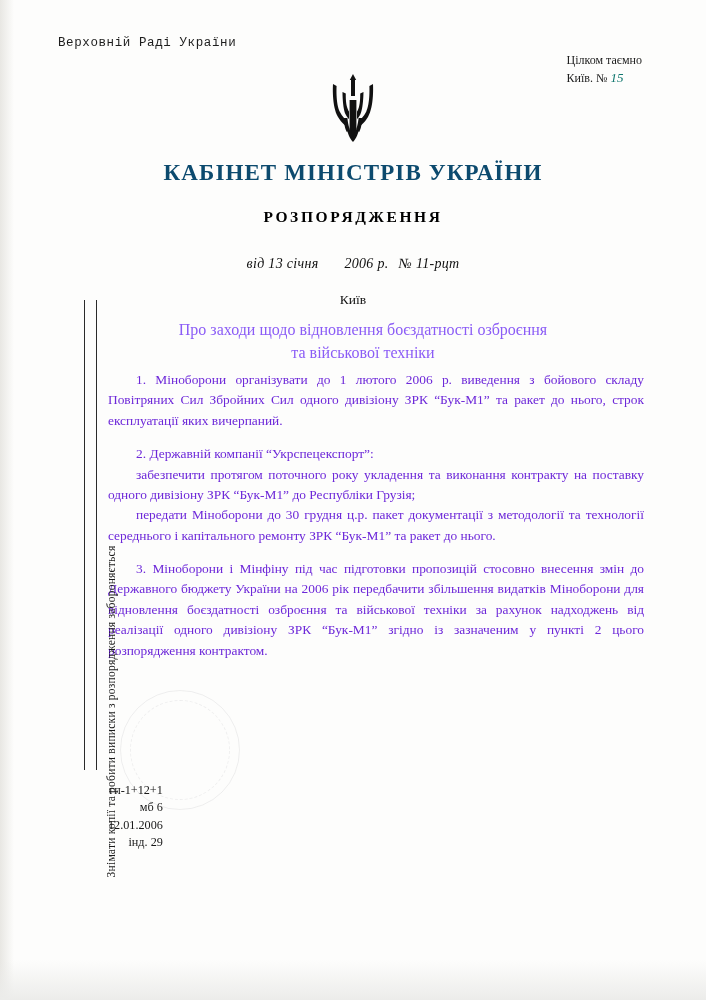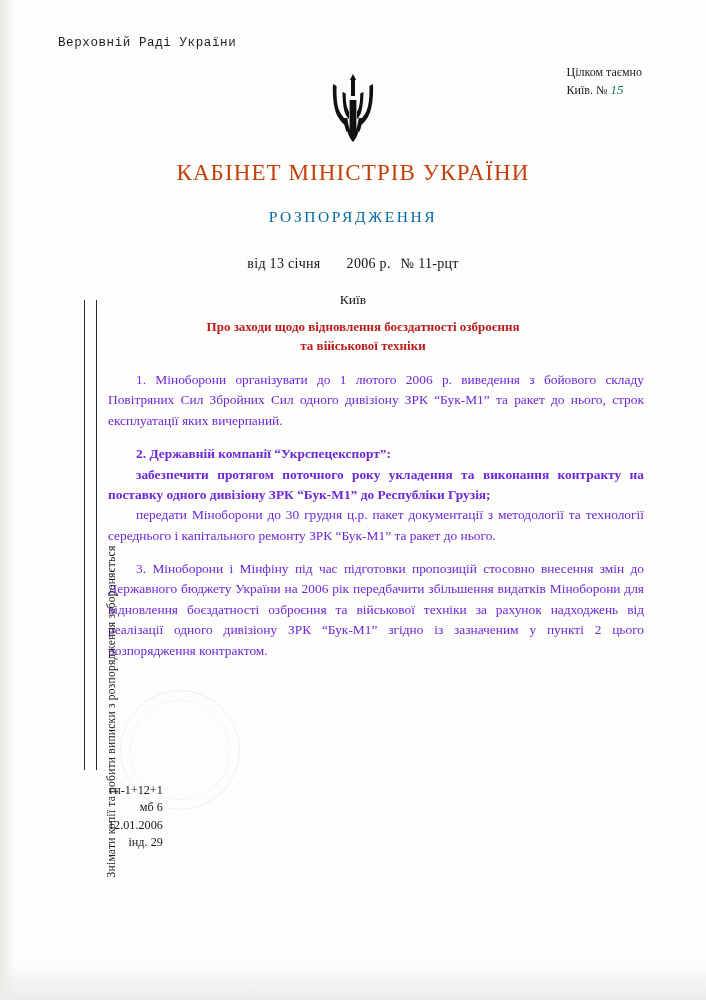--- a/index.html
+++ b/index.html
@@ -41,21 +41,21 @@
     left: 58px;
     top: 36px;
     font-family: "Liberation Mono", monospace;
     font-size: 12.5px;
     letter-spacing: 0.6px;
     color: #1d1d1d;
   }
   .header-right {
     position: absolute;
     right: 64px;
-    top: 64px;
+    top: 52px;
     text-align: left;
     font-family: "Liberation Serif", serif;
     font-size: 12px;
     line-height: 1.45;
     color: #1d1d1d;
   }
   .header-right .copy-no {
     white-space: nowrap;
   }
   .header-right .handwritten {
@@ -75,74 +75,75 @@
   .emblem svg { display: block; }
 
   .title-block {
     position: absolute;
     left: 0; right: 0;
     top: 160px;
     text-align: center;
   }
   .doc-title {
     font-size: 23px;
-    font-weight: normal;
+    font-weight: bold;
     letter-spacing: 1.1px;
-    color: #c2410c;
+    color: #0c4a6e;
   }
   .doc-subtitle {
     margin-top: 22px;
     font-size: 15.5px;
-    font-weight: normal;
+    font-weight: bold;
     letter-spacing: 2.6px;
-    color: #0369a1;
+    color: #000000;
   }
   .doc-dateline {
     margin-top: 30px;
     font-size: 14px;
     letter-spacing: 0.3px;
     color: #111;
+    font-style: italic;
   }
   .doc-dateline .sp-a { display: inline-block; width: 26px; }
   .doc-dateline .sp-b { display: inline-block; width: 10px; }
   .doc-city {
     margin-top: 20px;
     font-size: 13.5px;
     color: #111;
   }
 
   .subject {
     position: absolute;
     left: 110px;
     right: 90px;
     top: 318px;
     text-align: center;
-    font-size: 13px;
-    font-weight: bold;
+    font-size: 16px;
+    font-weight: normal;
     line-height: 1.45;
-    color: #b91c1c;
+    color: #8b5cf6;
   }
 
   .body {
     position: absolute;
     left: 108px;
     right: 62px;
     top: 370px;
     font-size: 13.4px;
     line-height: 1.52;
     text-align: justify;
     color: #6d28d9;
   }
   .body p {
     margin: 0 0 13px 0;
     text-align: justify;
     text-justify: inter-word;
   }
   .body p.indent { text-indent: 28px; }
-  .body p.tight { margin-bottom: 0; font-weight: bold; }
+  .body p.tight { margin-bottom: 0; }
 
   .signature {
     position: absolute;
     left: 150px;
     right: 70px;
     top: 742px;
     display: flex;
     justify-content: space-between;
     align-items: baseline;
     font-size: 13.4px;

